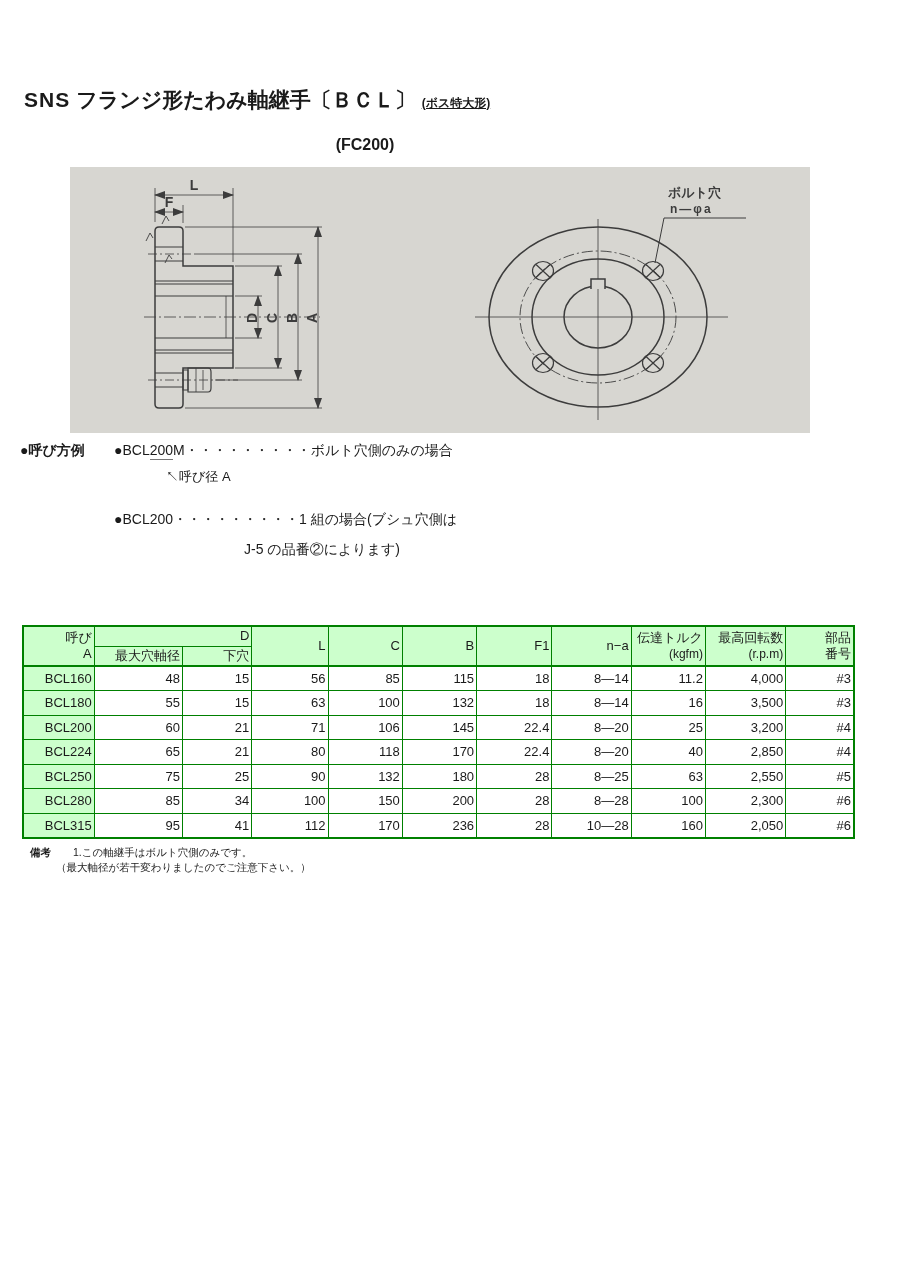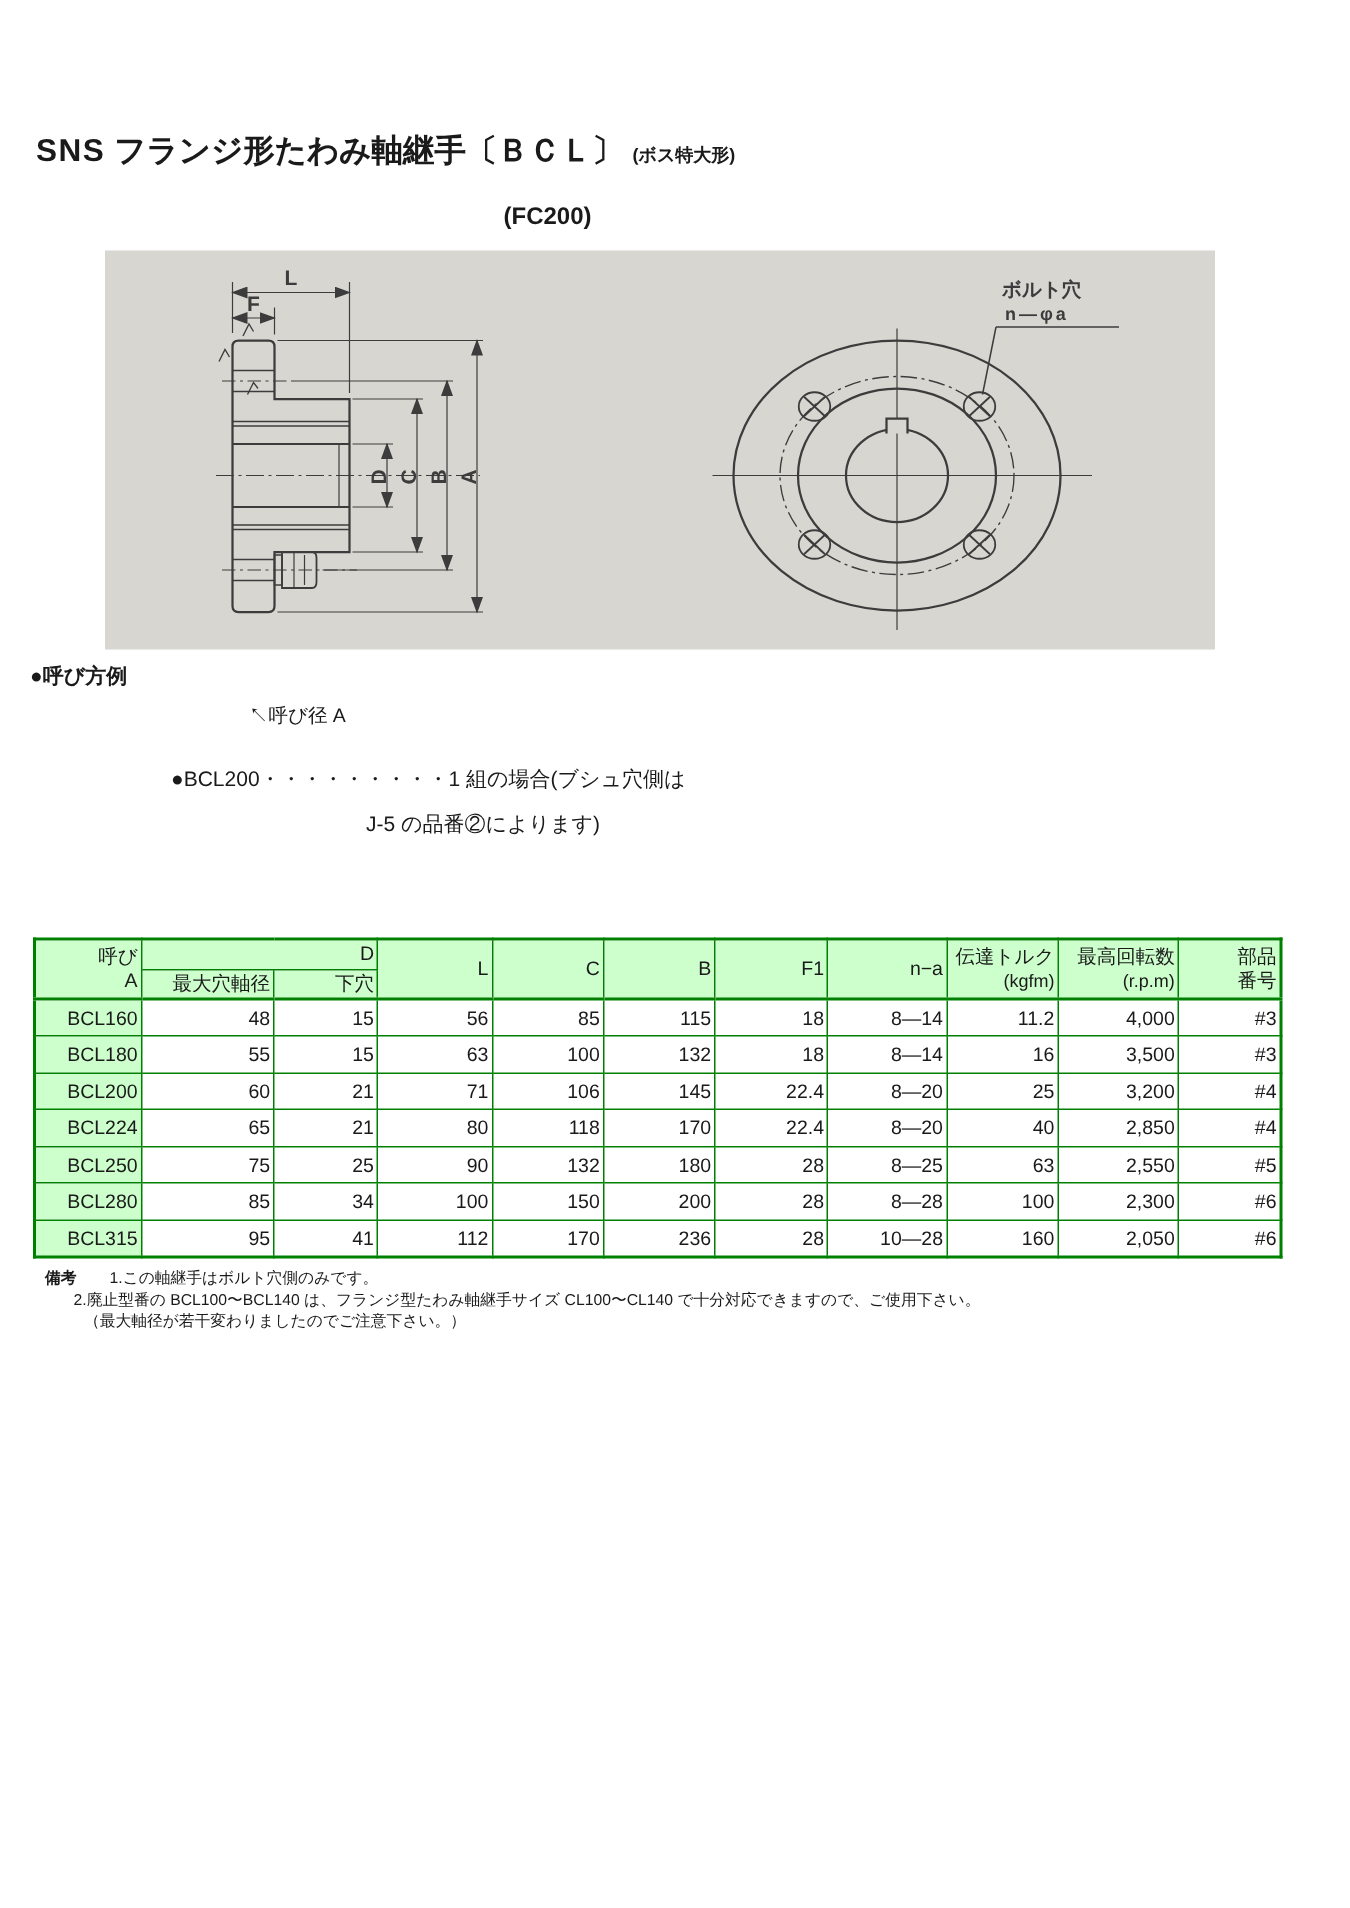--- a/index.html
+++ b/index.html
@@ -9,21 +9,21 @@
     --dwg-bg:#d7d6d1;
     --line:#3c3c3c;
   }
   *{margin:0;padding:0;box-sizing:border-box;}
   body{background:#ffffff;font-family:"Liberation Sans",sans-serif;color:var(--ink);}
   .page{position:relative;width:900px;height:1272px;background:#ffffff;overflow:hidden;}
 
   
   .title{position:absolute;left:24px;top:86px;font-size:21px;font-weight:bold;white-space:nowrap;}
   .title .logo{letter-spacing:1px;margin-right:6px;}
-  .title .suffix{font-size:12px;font-weight:bold;margin-left:6px;}
+  .title .suffix{font-size:12px;font-weight:bold;margin-left:6px;text-decoration:underline;}
   .material{position:absolute;left:300px;top:136px;width:130px;text-align:center;font-size:16px;font-weight:bold;}
 
   
   .drawing{position:absolute;left:70px;top:167px;width:740px;height:266px;background:var(--dwg-bg);}
   .drawing svg{display:block;}
   .drawing text{font-family:"Liberation Sans",sans-serif;fill:var(--line);}
 
   
   .n-heading{position:absolute;left:20px;top:442px;font-size:14px;font-weight:bold;}
   .n-ex1{position:absolute;left:114px;top:442px;font-size:14px;white-space:nowrap;}
@@ -163,20 +163,21 @@
         <line x1="594" y1="51" x2="585" y2="96" stroke-width="1"></line>
       </g>
       <g font-weight="bold">
         <text x="598" y="30" font-size="13">ボルト穴</text>
         <text x="600" y="46" font-size="12" letter-spacing="2">n—φa</text>
       </g>
     </svg>
   </div>
 
   <div class="n-heading">●呼び方例</div>
+  <div class="n-ex1"><span>●</span><span>BCL</span><span class="u">200</span><span>M</span><span>・・・・・・・・・</span><span>ボルト穴側のみの場合</span></div>
   <div class="n-ex1-note">↖呼び径 A</div>
   <div class="n-ex2">●BCL200・・・・・・・・・1 組の場合(ブシュ穴側は</div>
   <div class="n-ex2b">J-5 の品番②によります)</div>
 
   <table class="spec">
     <colgroup>
       <col style="width:71px">
         <col style="width:88px">
         <col style="width:69px">
       <col style="width:76px">
@@ -308,17 +309,16 @@
           <td>10—28</td>
           <td>160</td>
           <td>2,050</td>
           <td>#6</td>
         </tr>
       </tbody>
   </table>
 
   <div class="notes">
     <div><span class="nlabel">備考</span><span>1.この軸継手はボルト穴側のみです。</span></div>
-    <div class="ind1">2.廃止型番の BCL100〜BCL140 は、フランジ型たわみ軸継手サイズ CL100〜CL140 で十分対応できますので、ご使用下さい。</div>
     <div class="ind2">（最大軸径が若干変わりましたのでご注意下さい。）</div>
   </div>
 
 </div>
 
 </body></html>

